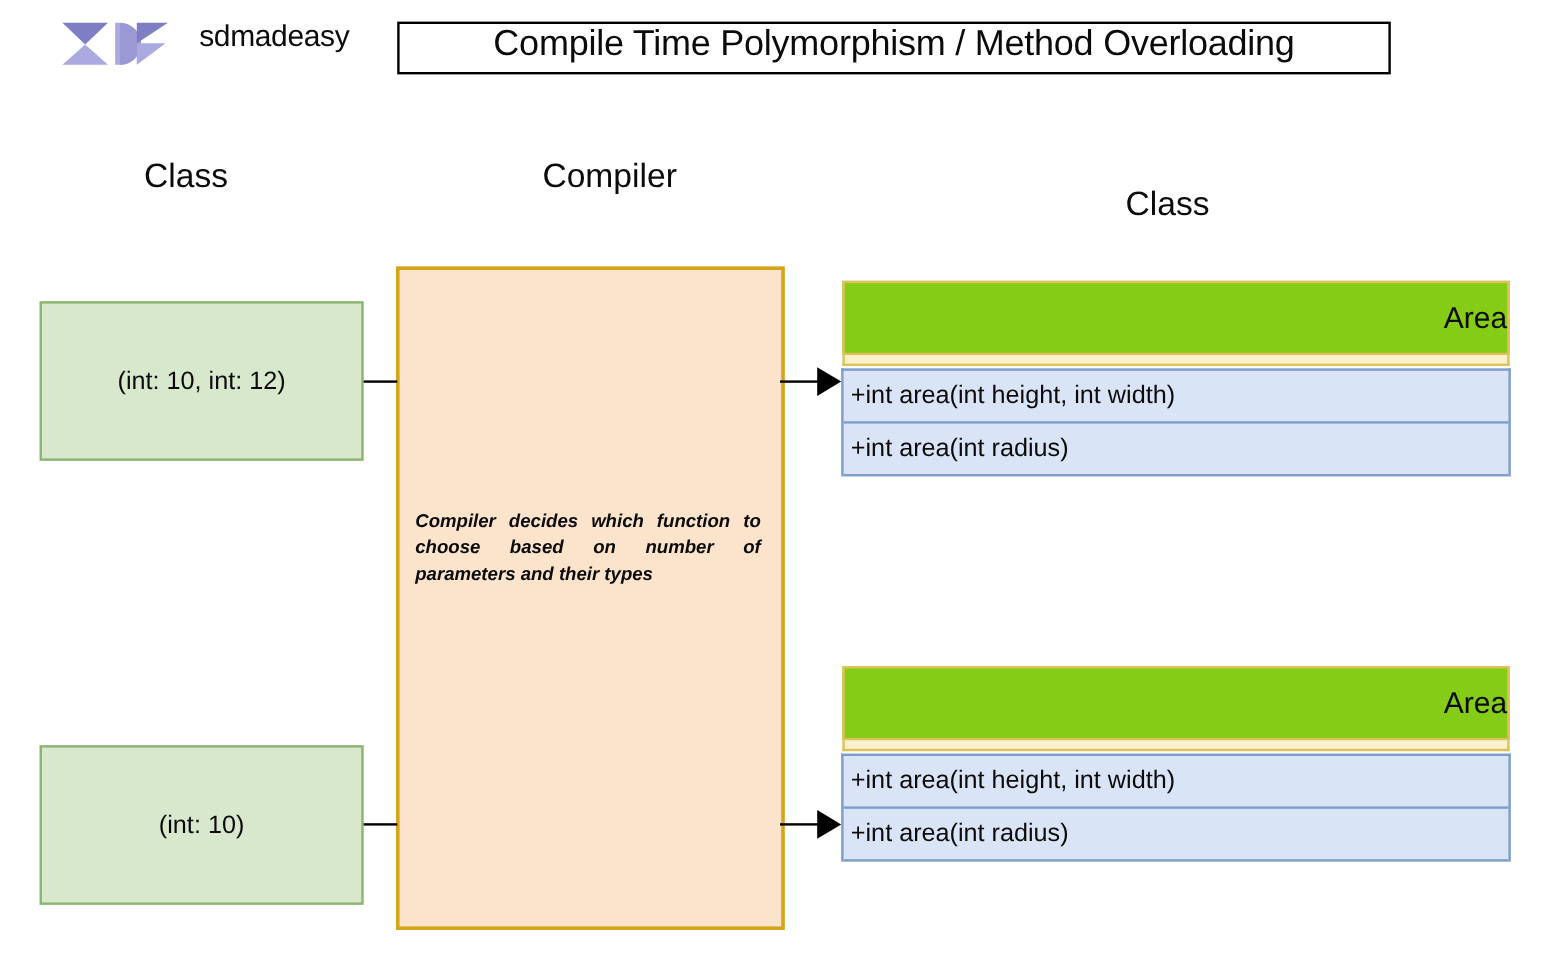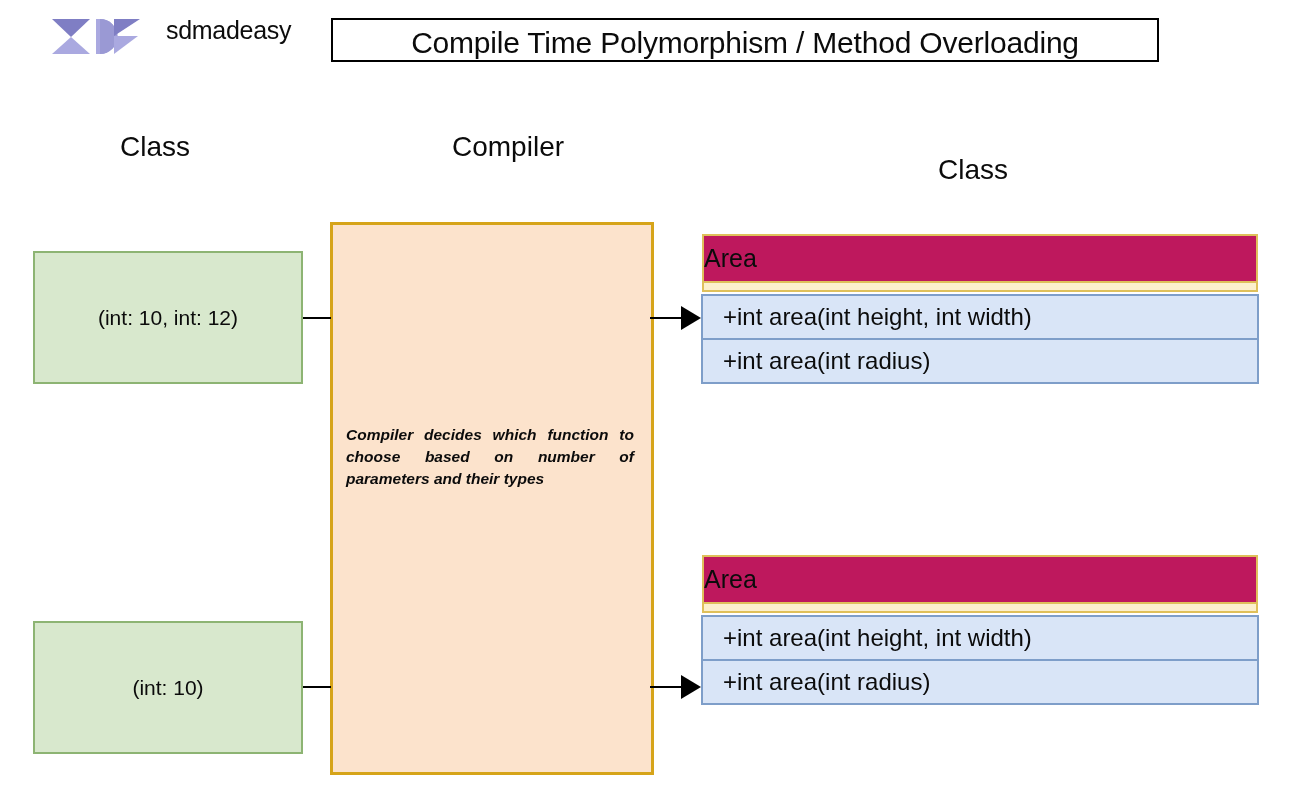--- a/index.html
+++ b/index.html
@@ -39,21 +39,21 @@
 
   #title-box {
     position: absolute;
     left: 331px;
     top: 18px;
     width: 828px;
     height: 44px;
     border: 2px solid #000000;
     background: #ffffff;
     display: flex;
-    align-items: flex-end;
+    align-items: flex-start;
     justify-content: center;
     box-sizing: border-box;
   }
   #title-text {
     font-size: 30px;
     letter-spacing: -0.2px;
     color: #0b0b0b;
     white-space: nowrap;
   }
 
@@ -135,27 +135,27 @@
 
   
   .class-box {
     position: absolute;
     width: 556px;
   }
   #class-box-1 { left: 702px; top: 234px; }
   #class-box-2 { left: 702px; top: 555px; }
 
   .class-header {
-    background: #be185d;
+    background: #84cc16;
     border: 2px solid #dfc05a;
     box-sizing: border-box;
-    height: 49px;
+    height: 62px;
     display: flex;
     align-items: center;
-    justify-content: flex-start;
+    justify-content: flex-end;
   }
   .class-header .name {
     font-size: 25px;
     color: #0b0b0b;
   }
   .class-attrs {
     background: #fcf0cd;
     border: 2px solid #dfc05a;
     border-top: none;
     box-sizing: border-box;
@@ -167,24 +167,24 @@
     width: 558px;
     border: 2px solid #7e9ec9;
     border-bottom: none;
     box-sizing: border-box;
     background: #d9e5f7;
   }
   .method-row {
     height: 44px;
     display: flex;
     align-items: center;
-    padding-left: 20px;
+    padding-left: 6px;
     box-sizing: border-box;
     border-bottom: 2px solid #7e9ec9;
-    font-size: 24px;
+    font-size: 21px;
     color: #0b0b0b;
     white-space: nowrap;
   }
 </style>
 </head>
 <body>
 
 <div id="brand">
   <svg id="brand-logo" viewBox="0 0 92 40">
 

